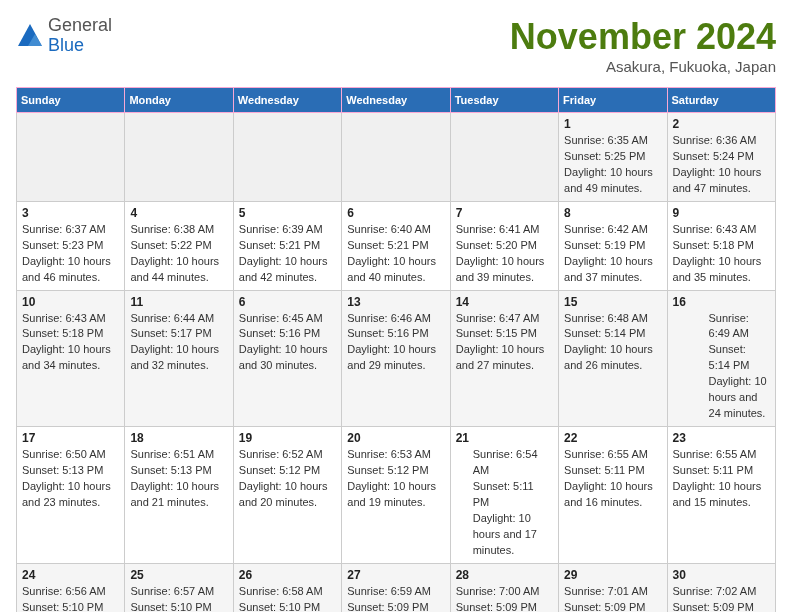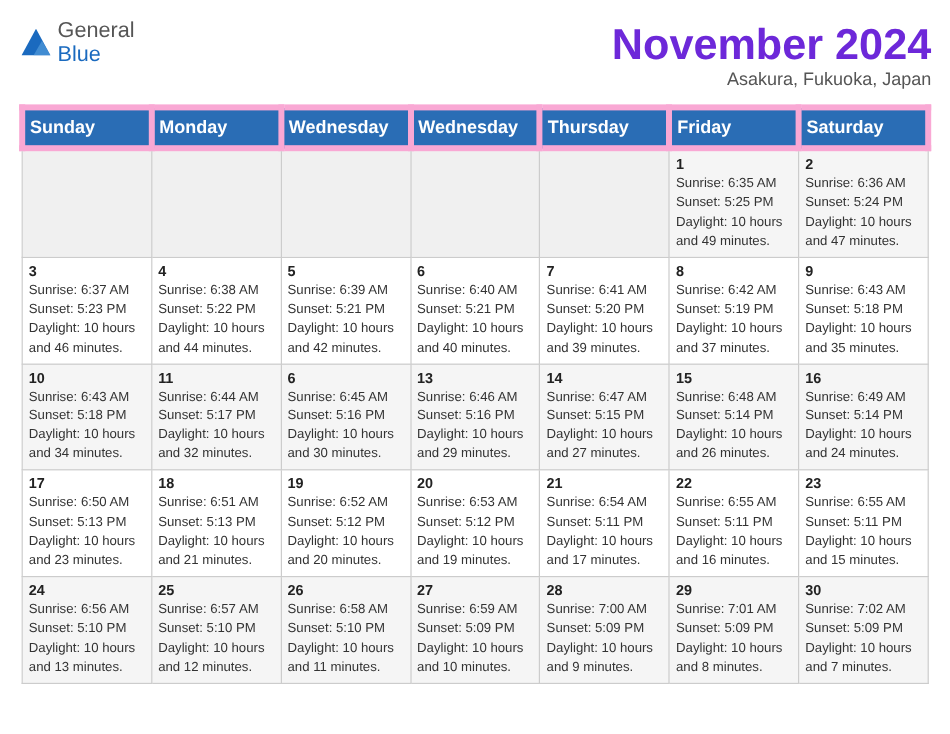--- a/index.html
+++ b/index.html
@@ -29,39 +29,39 @@
     .logo-general { color: #555; }
     .logo-blue { color: #1a6abf; }
     .logo-icon {
       width: 28px;
       height: 28px;
     }
     .title-block { text-align: right; }
     .month-title {
       font-size: 36px;
       font-weight: bold;
-      color: #6d28d9;
+      color: #4d7c0f;
     }
     .subtitle {
       font-size: 15px;
       color: #555;
     }
     .calendar {
       width: 100%;
       border-collapse: collapse;
       font-size: 11px;
     }
     .calendar thead th {
       background: #2a6db5;
       color: #fff;
       padding: 6px 4px;
       text-align: left;
-      font-size: 15px;
+      font-size: 11px;
       font-weight: bold;
-      border: 5px solid #f9a8d4;
+      border: 1px solid #f9a8d4;
     }
     .calendar tbody td {
       border: 1px solid #ccc;
       vertical-align: top;
       padding: 4px 5px;
       width: 108px;
       min-height: 80px;
       background: #fff;
     }
     .calendar tbody tr:nth-child(odd) td {
@@ -106,21 +106,21 @@
   </div>
 </div>
 
 <table class="calendar">
   <thead>
     <tr>
     <th>Sunday</th>
         <th>Monday</th>
         <th>Wednesday</th>
         <th>Wednesday</th>
-        <th>Thursday</th>
+        <th>Tuesday</th>
         <th>Friday</th>
         <th>Saturday</th>
       </tr>
   </thead>
   <tbody>
   <tr>
         <td class="empty-cell"></td>
         <td class="empty-cell"></td>
         <td class="empty-cell"></td>
         <td class="empty-cell"></td>
@@ -214,21 +214,21 @@
 Daylight: 10 hours and 27 minutes.</div>
         </td>
         <td>
           <span class="day-num">15</span>
           <div class="day-info" style="white-space: pre-line;">Sunrise: 6:48 AM
 Sunset: 5:14 PM
 Daylight: 10 hours and 26 minutes.</div>
         </td>
         <td>
           <span class="day-num">16</span>
-          <div class="day-info" style="white-space: pre-line;">Sunrise: 6:49 AM
+          <div class="day-info" style="white-space: pre-line; margin-left: 36px;">Sunrise: 6:49 AM
 Sunset: 5:14 PM
 Daylight: 10 hours and 24 minutes.</div>
         </td>
       </tr>
       <tr>
         <td>
           <span class="day-num">17</span>
           <div class="day-info" style="white-space: pre-line;">Sunrise: 6:50 AM
 Sunset: 5:13 PM
 Daylight: 10 hours and 23 minutes.</div>
@@ -246,21 +246,21 @@
 Daylight: 10 hours and 20 minutes.</div>
         </td>
         <td>
           <span class="day-num">20</span>
           <div class="day-info" style="white-space: pre-line;">Sunrise: 6:53 AM
 Sunset: 5:12 PM
 Daylight: 10 hours and 19 minutes.</div>
         </td>
         <td>
           <span class="day-num">21</span>
-          <div class="day-info" style="white-space: pre-line;">Sunrise: 6:54 AM
+          <div class="day-info" style="white-space: pre-line; margin-left: 17px;">Sunrise: 6:54 AM
 Sunset: 5:11 PM
 Daylight: 10 hours and 17 minutes.</div>
         </td>
         <td>
           <span class="day-num">22</span>
           <div class="day-info" style="white-space: pre-line;">Sunrise: 6:55 AM
 Sunset: 5:11 PM
 Daylight: 10 hours and 16 minutes.</div>
         </td>
         <td>

